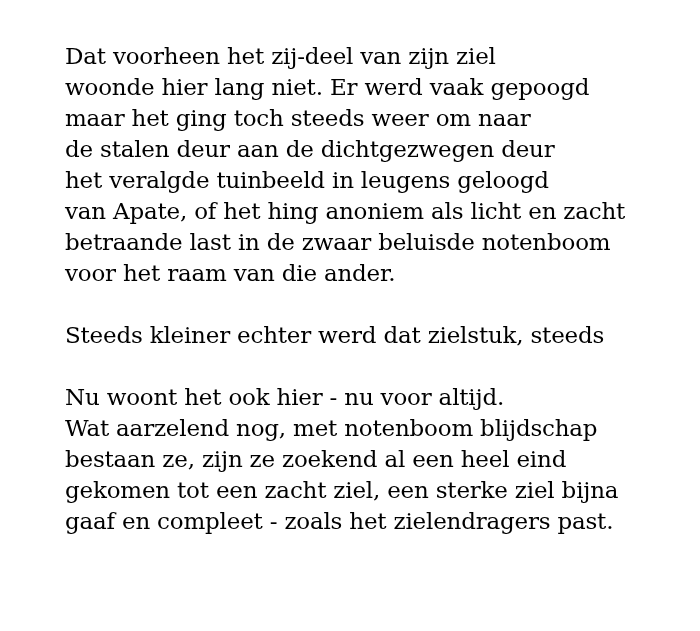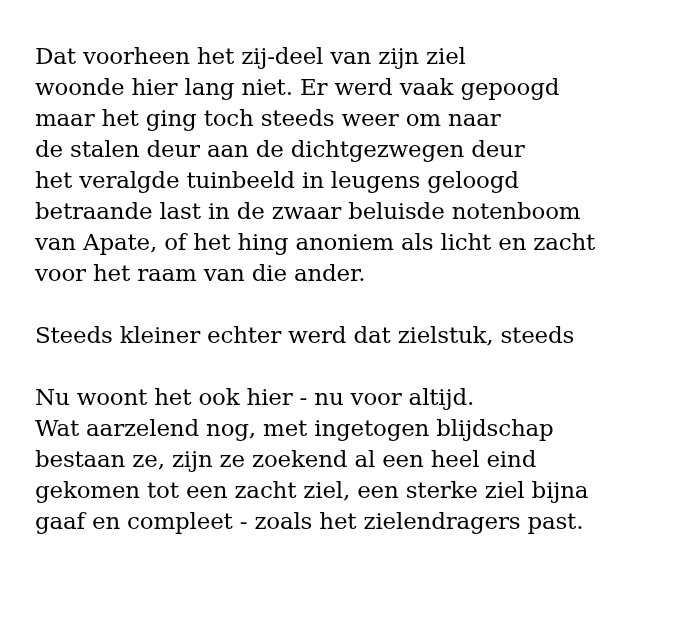--- a/index.html
+++ b/index.html
@@ -18,43 +18,44 @@
     font-size: 23px;
     line-height: 31px;
     color: #000000;
     letter-spacing: -0.2px;
   }
   .stanza {
     margin: 0 0 31px 0;
   }
   .poem-line {
     white-space: nowrap;
+    margin-left: 30px;
   }
 </style>
 </head>
 <body style="background: rgb(255, 255, 255);">
 
 <div class="poem" style="color: rgb(0, 0, 0);">
 
   <div class="stanza">
     <div class="poem-line">Dat voorheen het zij-deel van zijn ziel</div>
     <div class="poem-line">woonde hier lang niet. Er werd vaak gepoogd</div>
     <div class="poem-line">maar het ging toch steeds weer om naar</div>
     <div class="poem-line">de stalen deur aan de dichtgezwegen deur</div>
     <div class="poem-line">het veralgde tuinbeeld in leugens geloogd</div>
+    <div class="poem-line">van Apate, of het hing anoniem als licht en zacht</div>
     <div class="poem-line">betraande last in de zwaar beluisde notenboom</div>
-    <div class="poem-line">van Apate, of het hing anoniem als licht en zacht</div>
     <div class="poem-line">voor het raam van die ander.</div>
   </div>
 
   <div class="stanza">
     <div class="poem-line">Steeds kleiner echter werd dat zielstuk, steeds</div>
   </div>
 
   <div class="stanza">
     <div class="poem-line">Nu woont het ook hier - nu voor altijd.</div>
-    <div class="poem-line">Wat aarzelend nog, met ingetogen blijdschap</div>
+    <div class="poem-line">Wat aarzelend nog, met notenboom blijdschap</div>
     <div class="poem-line">bestaan ze, zijn ze zoekend al een heel eind</div>
     <div class="poem-line">gekomen tot een zacht ziel, een sterke ziel bijna</div>
     <div class="poem-line">gaaf en compleet - zoals het zielendragers past.</div>
   </div>
 
 </div>
 
 </body></html>

